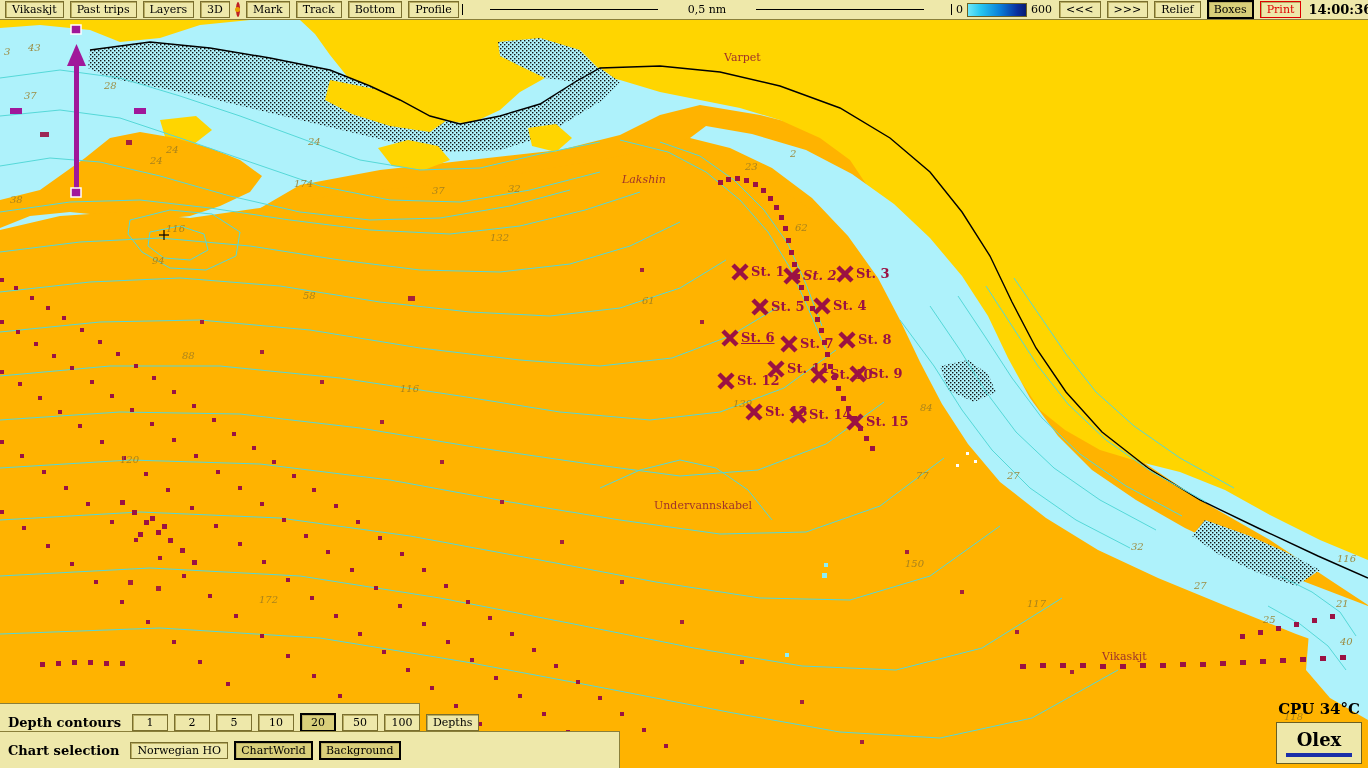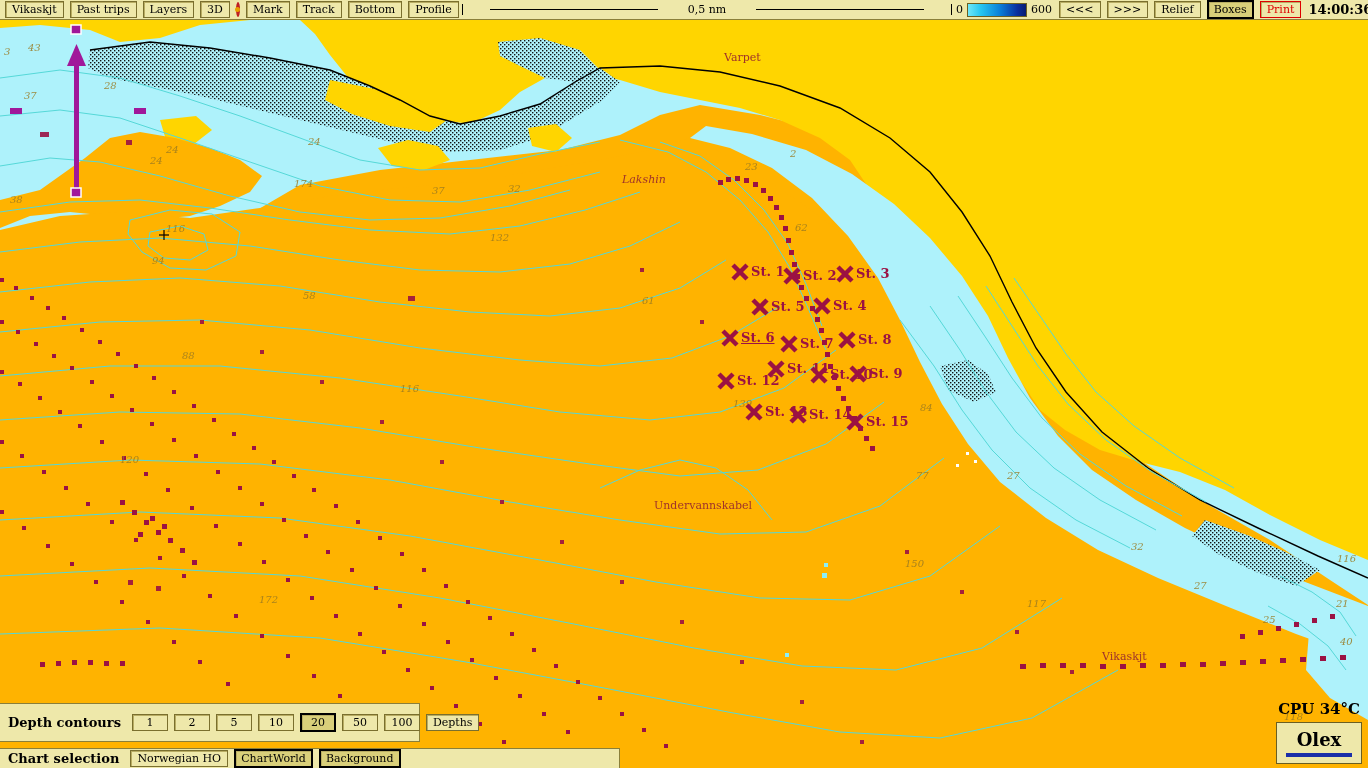--- a/index.html
+++ b/index.html
@@ -34,21 +34,21 @@
   #gradwrap{display:flex;align-items:center;margin:0 4px;font-size:11px;}
   #grad{width:58px;height:12px;margin:0 4px;border:1px solid #6a5f22;
         background:linear-gradient(to right,#6ee8f8 0%,#27c6f0 22%,#0a7fd8 55%,#0a2f9e 85%,#081c72 100%);}
   #clock{font-weight:bold;font-size:13px;margin:0 4px;letter-spacing:0px;}
   .sunicon{width:13px;height:13px;position:relative;margin-right:2px;}
 
   
   #contourbar{bottom:26px;height:39px;border-top:1px solid #8a7f3a;
      border-bottom:1px solid #8a7f3a;padding:0 4px;width:420px;left:0;
      border-right:1px solid #8a7f3a;}
-  #chartbar{bottom:0;height:20px;border-top:1px solid #8a7f3a;padding:0 4px;
+  #chartbar{bottom:0;height:37px;border-top:1px solid #8a7f3a;padding:0 4px;
      width:620px;left:0;border-right:1px solid #8a7f3a;}
   .barlabel{font-weight:bold;font-size:13px;margin:0 8px 0 4px;white-space:nowrap;}
 
   
   #chart{position:absolute;left:0;top:20px;width:1368px;height:748px;overflow:hidden;background:#ffb300;}
   #chart svg{display:block;}
 
   
   .stn{position:absolute;color:#9b1243;font-family:"DejaVu Serif",serif;
        font-size:13px;font-weight:bold;white-space:nowrap;}
@@ -534,21 +534,21 @@
             <path d="M17,3 L3,17" stroke="#9b1243" stroke-width="4.5" stroke-linecap="butt" fill="none"></path>
           </svg>
         </div>
         <div class="stn" style="left: 751px; top: 244px;">St. 1</div>
         <div class="xmark" style="left: 782px; top: 246px;">
           <svg width="20" height="20">
             <path d="M3,3 L17,17" stroke="#9b1243" stroke-width="4.5" stroke-linecap="butt" fill="none"></path>
             <path d="M17,3 L3,17" stroke="#9b1243" stroke-width="4.5" stroke-linecap="butt" fill="none"></path>
           </svg>
         </div>
-        <div class="stn" style="left: 803px; top: 248px;">St. 2</div>
+        <div class="stn" style="left: 803px; top: 248px; font-style: italic;">St. 2</div>
         <div class="xmark" style="left: 835px; top: 244px;">
           <svg width="20" height="20">
             <path d="M3,3 L17,17" stroke="#9b1243" stroke-width="4.5" stroke-linecap="butt" fill="none"></path>
             <path d="M17,3 L3,17" stroke="#9b1243" stroke-width="4.5" stroke-linecap="butt" fill="none"></path>
           </svg>
         </div>
         <div class="stn" style="left: 856px; top: 246px;">St. 3</div>
         <div class="xmark" style="left: 812px; top: 276px;">
           <svg width="20" height="20">
             <path d="M3,3 L17,17" stroke="#9b1243" stroke-width="4.5" stroke-linecap="butt" fill="none"></path>

